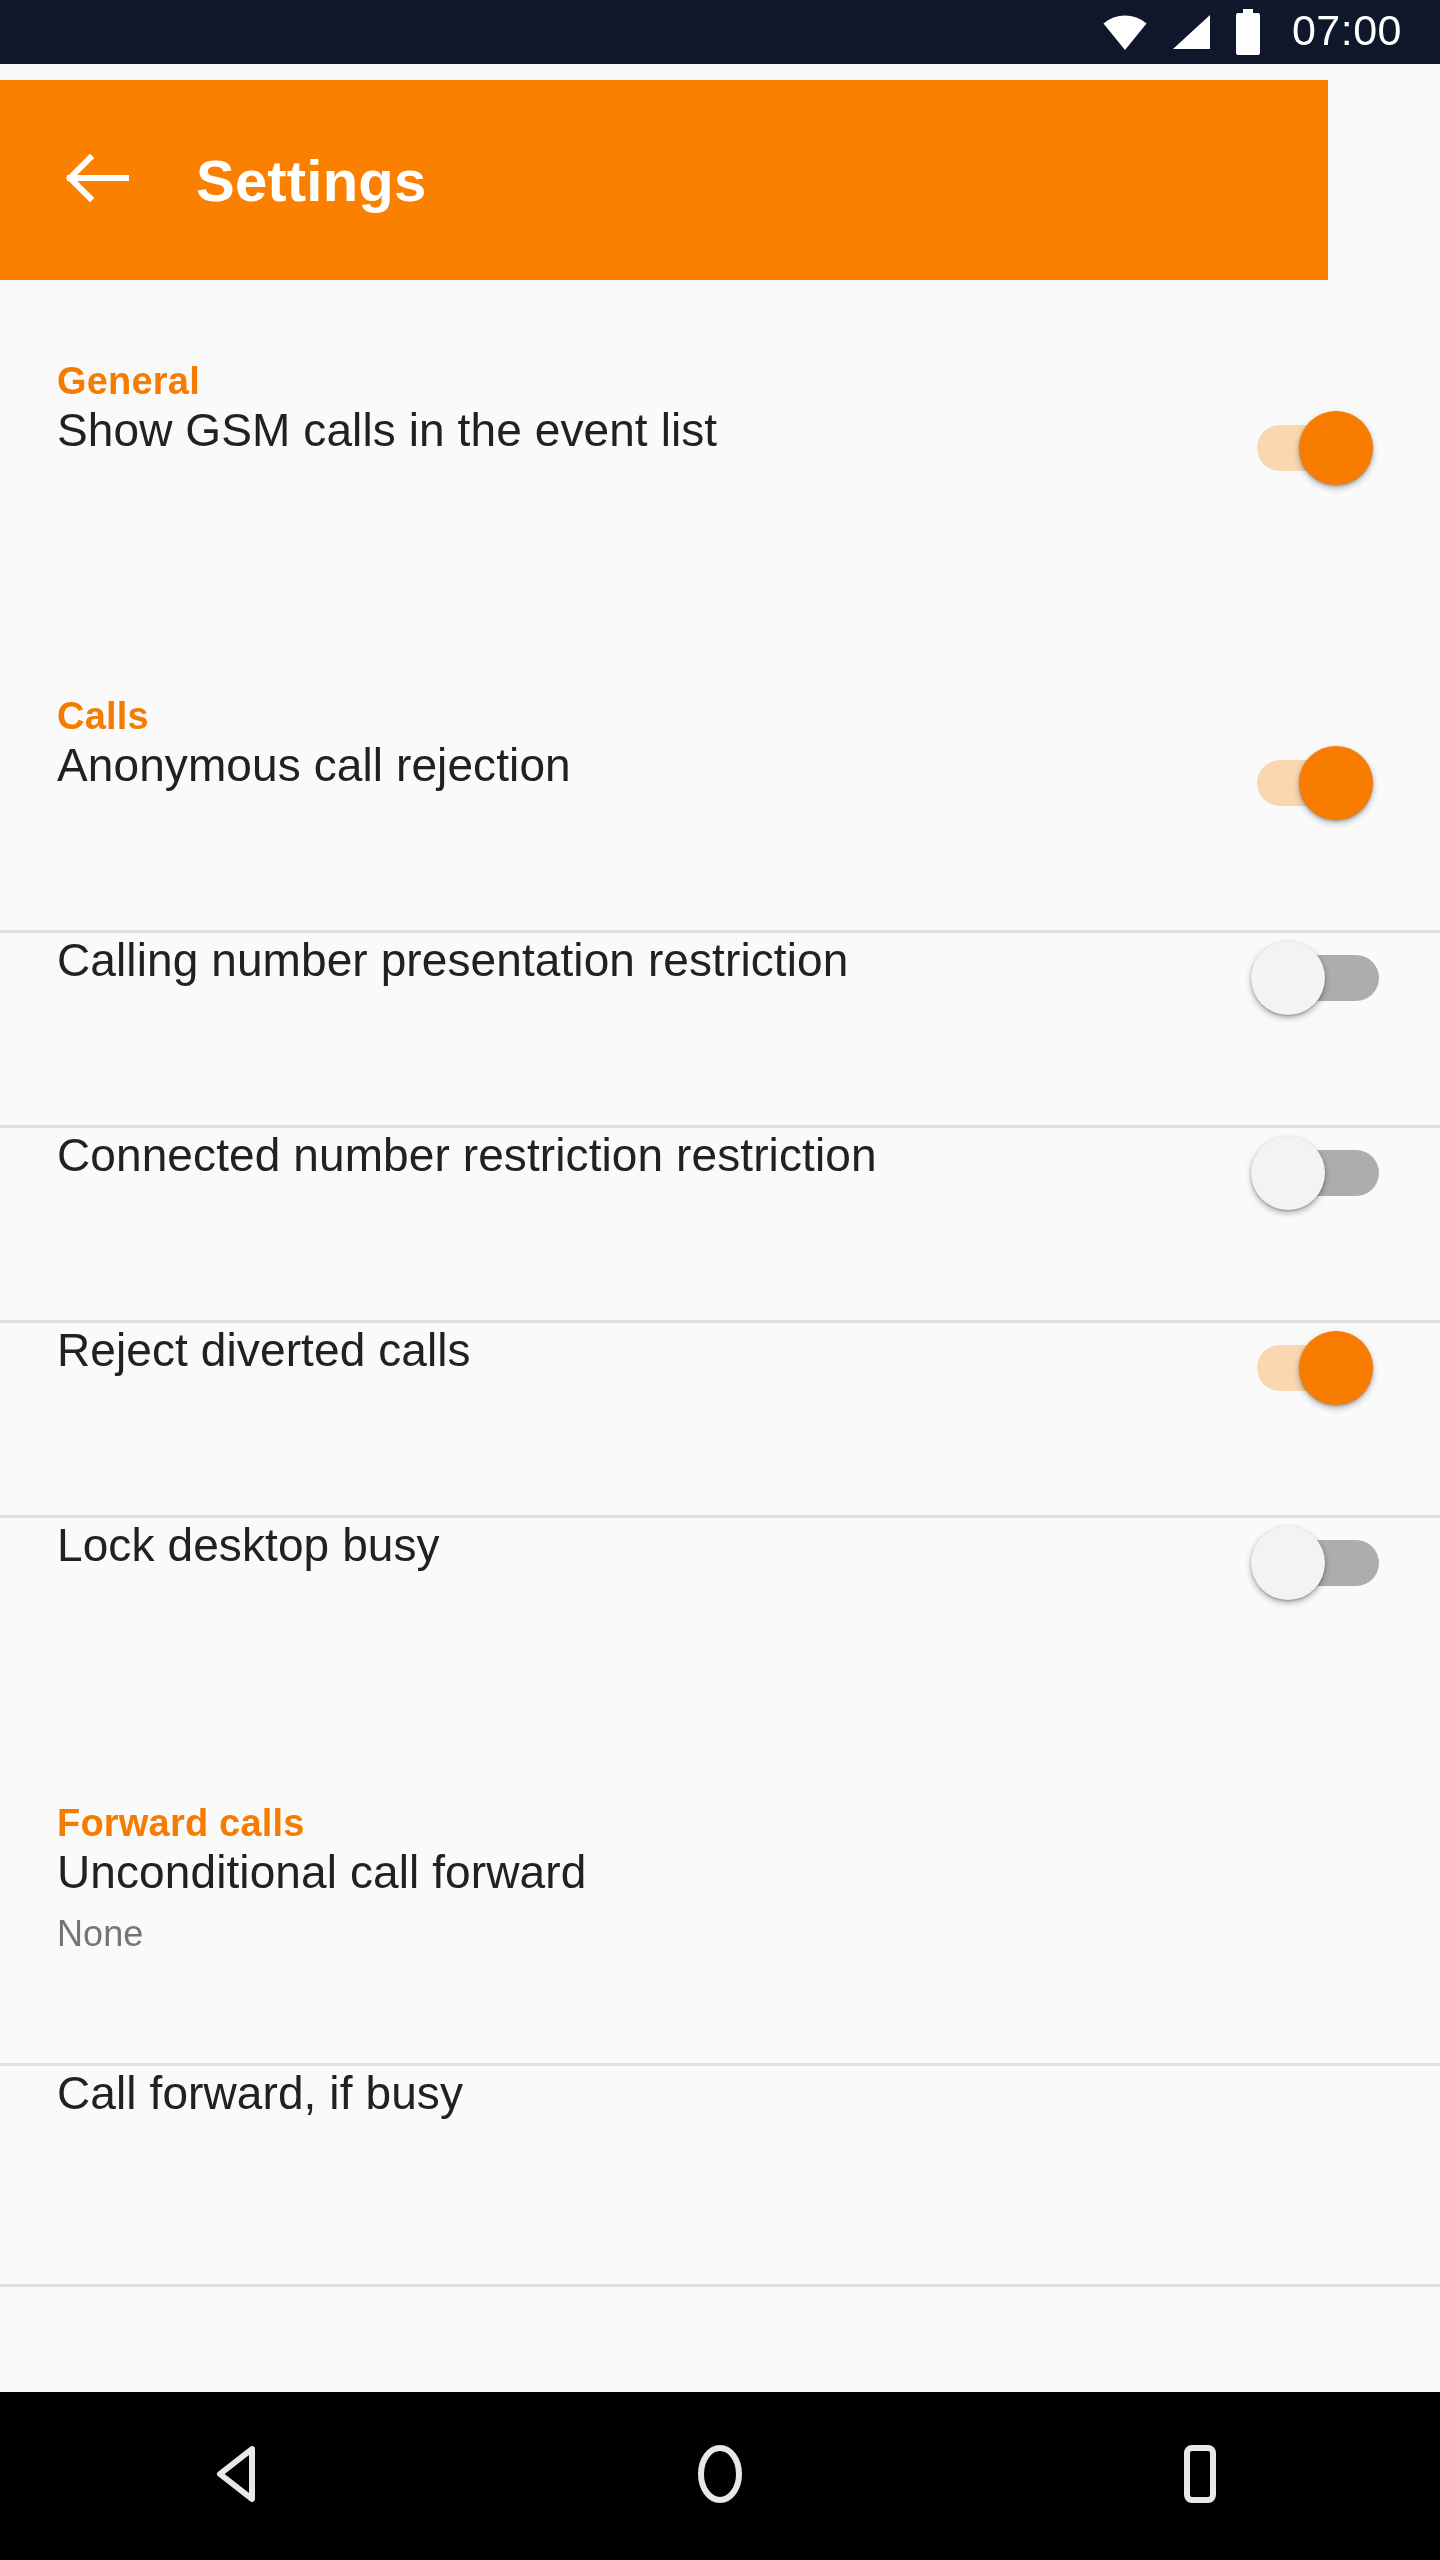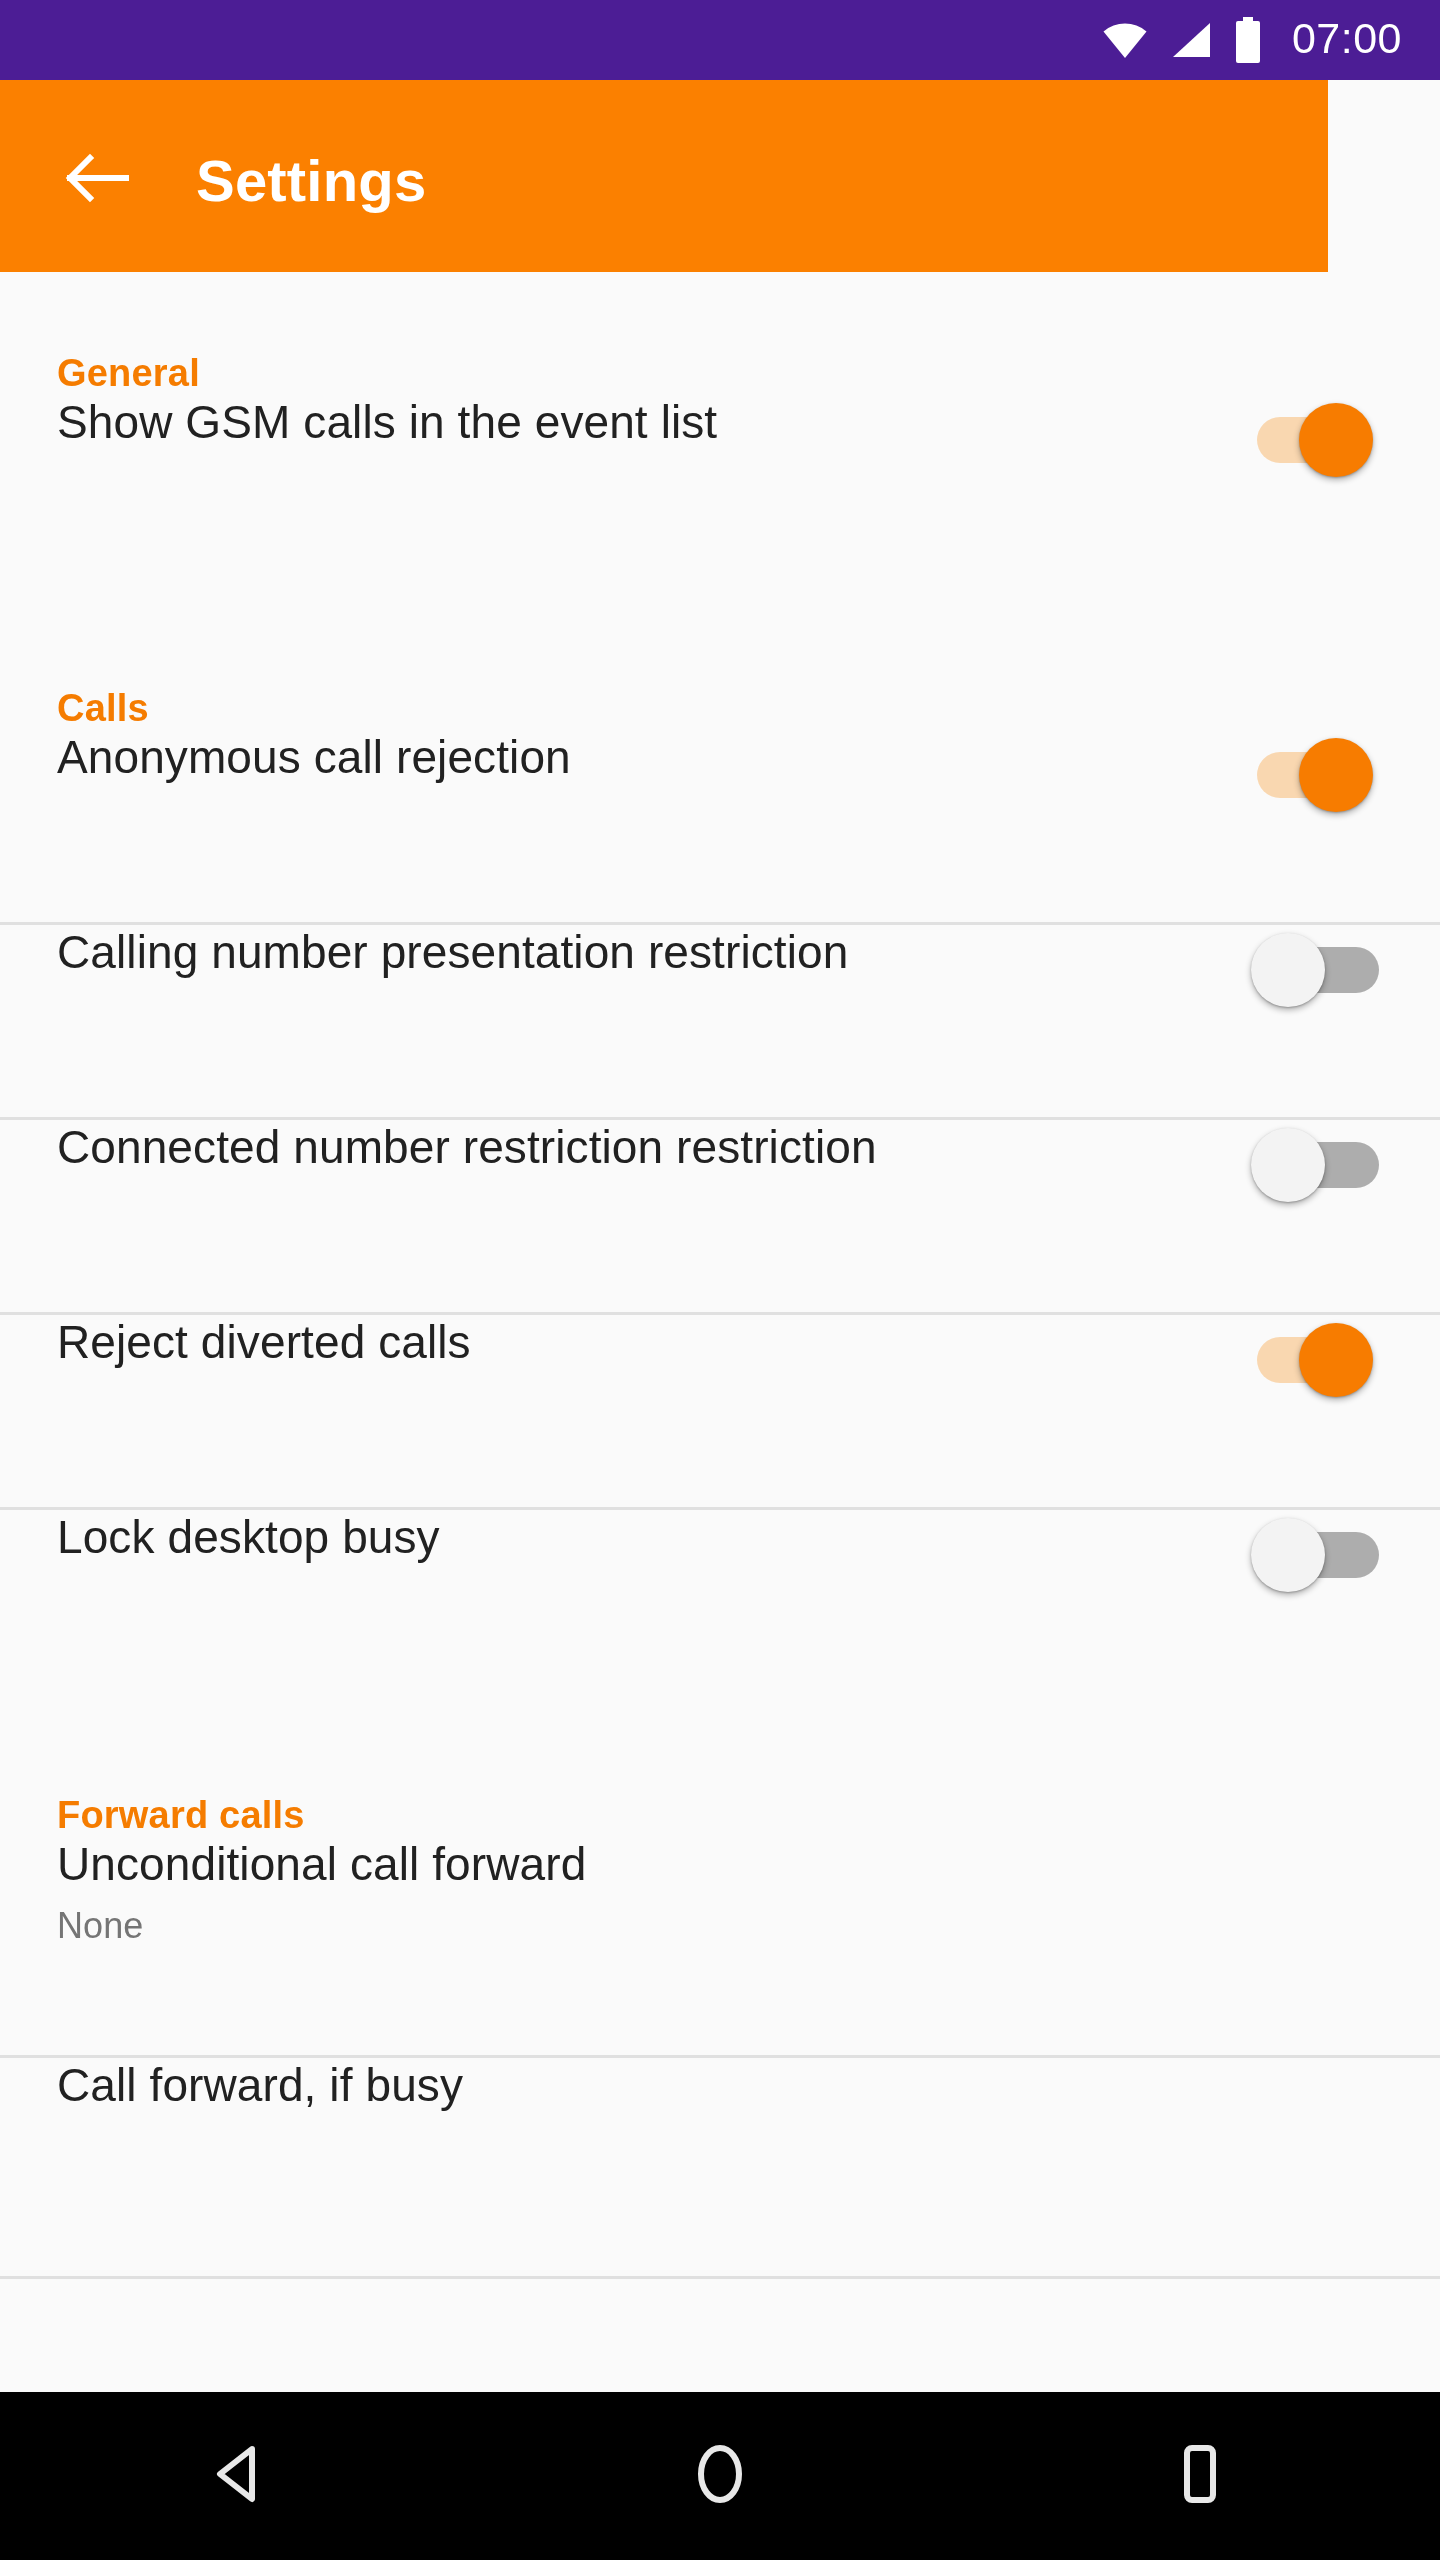--- a/index.html
+++ b/index.html
@@ -6,22 +6,22 @@
   html, body {
     width:1440px; height:2560px;
     background:#FAFAFA;
     font-family:"Liberation Sans", sans-serif;
     overflow:hidden;
   }
   #screen { position:relative; width:1440px; height:2560px; background:#FAFAFA; }
 
   
   .statusbar{
-    position:absolute; top:0; left:0; width:1440px; height:80px;
-    background:#4c1d95;
+    position:absolute; top:0; left:0; width:1440px; height:64px;
+    background:#0f172a;
     display:flex; align-items:center; justify-content:flex-end;
     padding-right:38px; gap:22px;
   }
   .sb-icon{ display:flex; align-items:center; justify-content:center; }
   .sb-time{
     color:#FFFFFF; font-size:43px; letter-spacing:0.5px;
     font-family:"Liberation Sans", sans-serif; line-height:1;
     margin-left:8px; padding-bottom:3px;
   }
 
@@ -41,21 +41,21 @@
     margin-left:38px; letter-spacing:0.2px;
   }
   .appbar-shadow{
     position:absolute; top:280px; left:0; width:1440px; height:26px;
     background:linear-gradient(to bottom, rgba(0,0,0,0.22), rgba(0,0,0,0.0));
     pointer-events:none;
   }
 
   
   .content{
-    position:absolute; top:272px; left:0; width:1440px; height:2112px;
+    position:absolute; top:280px; left:0; width:1440px; height:2112px;
     background:#FAFAFA; overflow:hidden;
   }
   .section-header{
     color:#F57C00; font-size:38px; font-weight:bold;
     padding-left:57px; letter-spacing:0.2px;
   }
   .sh-general{ padding-top:80px; }
   .sh-calls{ padding-top:100px; }
   .sh-forward{ padding-top:92px; }
 

